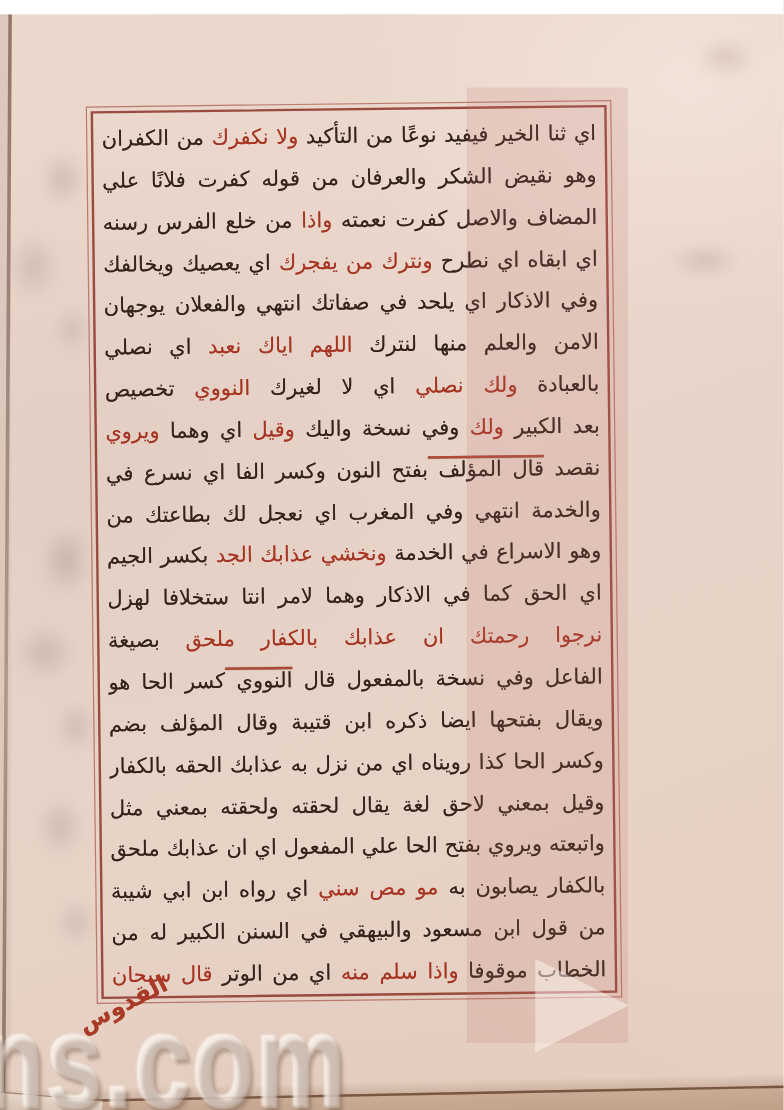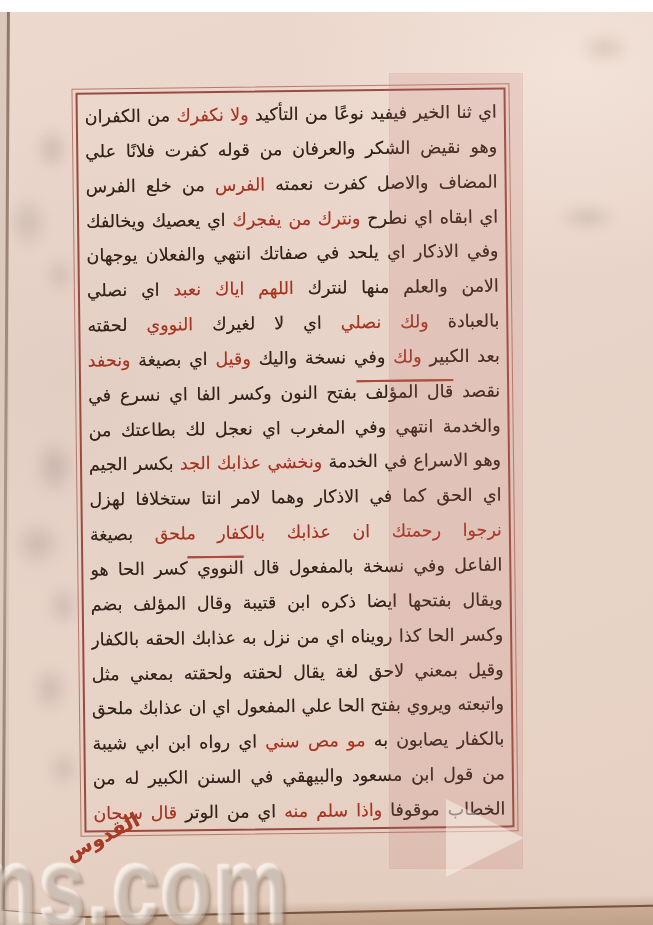--- a/index.html
+++ b/index.html
@@ -137,26 +137,26 @@
   <div class="edge-left-line"></div>
   <div class="edge-bottom-shadow"></div>
   <div class="edge-bottom"></div>
   <div class="corner-pages"></div>
 
   <div class="frame-outer">
     <div class="frame-inner">
       <div class="textblock" id="textblock">
           <div class="line"><span class="seg-black">اي ثنا الخير فيفيد نوعًا من التأكيد </span><span class="seg-red">ولا نكفرك </span><span class="seg-black">من الكفران</span></div>
           <div class="line"><span class="seg-black">وهو نقيض الشكر والعرفان من قوله كفرت فلانًا علي حذف</span></div>
-          <div class="line"><span class="seg-black">المضاف والاصل كفرت نعمته </span><span class="seg-red">الفرس </span><span class="seg-black">من خلع الفرس رسنه</span></div>
+          <div class="line"><span class="seg-black">المضاف والاصل كفرت نعمته </span><span class="seg-red">واذا </span><span class="seg-black">من خلع الفرس رسنه</span></div>
           <div class="line"><span class="seg-black">اي ابقاه اي نطرح </span><span class="seg-red">ونترك من يفجرك </span><span class="seg-black">اي يعصيك ويخالفك</span></div>
           <div class="line"><span class="seg-black">وفي الاذكار اي يلحد في صفاتك انتهي والفعلان يوجهان</span></div>
           <div class="line"><span class="seg-black">الامن والعلم منها لنترك </span><span class="seg-red">اللهم اياك نعبد </span><span class="seg-black">اي نصلي</span></div>
-          <div class="line"><span class="seg-black">بالعبادة </span><span class="seg-red">ولك نصلي </span><span class="seg-black">اي لا لغيرك </span><span class="seg-red">النووي </span><span class="seg-black">لحقته</span></div>
-          <div class="line"><span class="seg-black">بعد الكبير </span><span class="seg-red">ولك </span><span class="seg-black">وفي نسخة واليك </span><span class="seg-red">وقيل </span><span class="seg-black">اي بصيغة </span><span class="seg-red">ونحفد </span></div>
+          <div class="line"><span class="seg-black">بالعبادة </span><span class="seg-red">ولك نصلي </span><span class="seg-black">اي لا لغيرك </span><span class="seg-red">النووي </span><span class="seg-black">تخصيص</span></div>
+          <div class="line"><span class="seg-black">بعد الكبير </span><span class="seg-red">ولك </span><span class="seg-black">وفي نسخة واليك </span><span class="seg-red">وقيل </span><span class="seg-black">اي وهما </span><span class="seg-red">ويروي </span></div>
           <div class="line"><span class="seg-black">نقصد </span><span class="seg-redline">قال المؤلف </span><span class="seg-black">بفتح النون وكسر الفا اي نسرع في العمل</span></div>
           <div class="line"><span class="seg-black">والخدمة انتهي وفي المغرب اي نعجل لك بطاعتك من الحفد</span></div>
           <div class="line"><span class="seg-black">وهو الاسراع في الخدمة </span><span class="seg-red">ونخشي عذابك الجد </span><span class="seg-black">بكسر الجيم</span></div>
           <div class="line"><span class="seg-black">اي الحق كما في الاذكار وهما لامر انتا ستخلافا لهزل والمدح</span></div>
           <div class="line"><span class="seg-red">نرجوا رحمتك ان عذابك بالكفار ملحق </span><span class="seg-black">بصيغة</span></div>
           <div class="line"><span class="seg-black">الفاعل وفي نسخة بالمفعول قال </span><span class="seg-redline">النووي </span><span class="seg-black">كسر الحا هو المشهور</span></div>
           <div class="line"><span class="seg-black">ويقال بفتحها ايضا ذكره ابن قتيبة وقال المؤلف بضم الميم</span></div>
           <div class="line"><span class="seg-black">وكسر الحا كذا رويناه اي من نزل به عذابك الحقه بالكفار</span></div>
           <div class="line"><span class="seg-black">وقيل بمعني لاحق لغة يقال لحقته ولحقته بمعني مثل تبعته</span></div>
           <div class="line"><span class="seg-black">واتبعته ويروي بفتح الحا علي المفعول اي ان عذابك ملحق</span></div>

